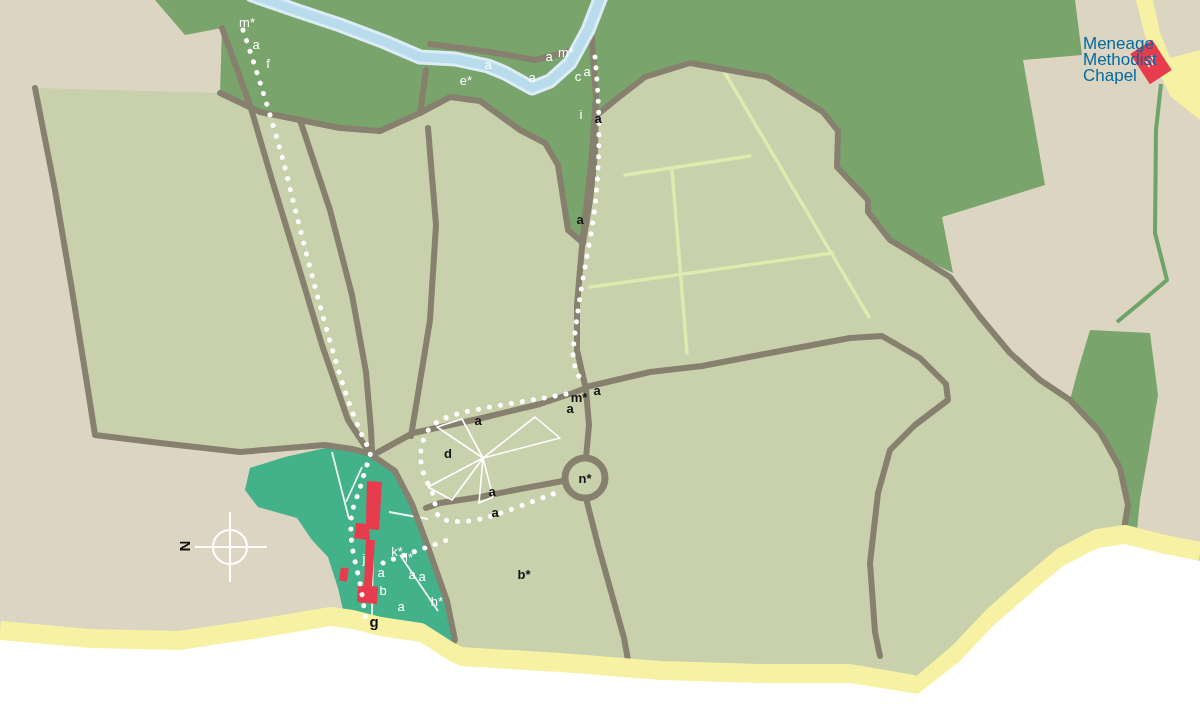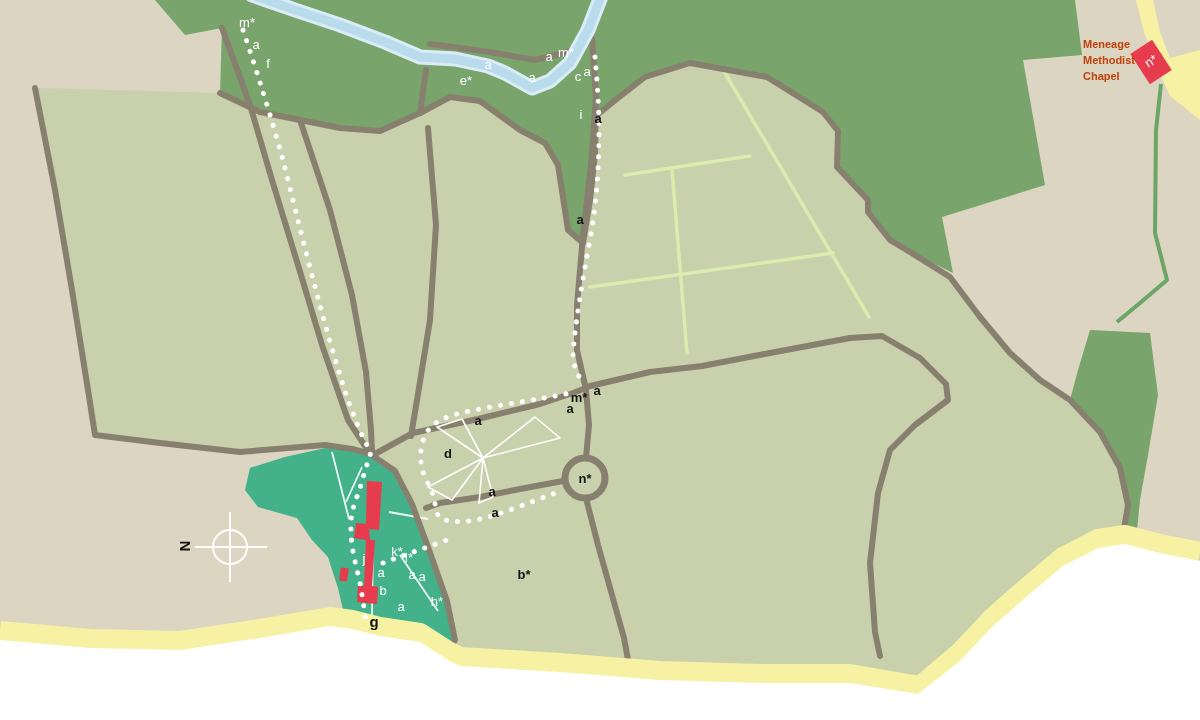--- a/index.html
+++ b/index.html
@@ -4,22 +4,22 @@
 <style>
   html,body{margin:0;padding:0;background:#fff;}
   .map{position:relative;width:1200px;height:720px;overflow:hidden;
        font-family:"Liberation Sans", sans-serif;background:#dbd5c1;}
   .map svg{position:absolute;left:0;top:0;}
   .labels{position:absolute;left:0;top:0;width:100%;height:100%;pointer-events:none;}
   .lbl{position:absolute;transform:translate(-50%,-50%);white-space:nowrap;}
   .lbl.white{color:#ffffff;font-size:13px;font-weight:400;}
   .lbl.black{color:#141414;font-size:13px;font-weight:700;}
   .lbl.black-lg{color:#111;font-size:15px;font-weight:700;}
-  .chapel-name{position:absolute;left:1083px;top:36px;color:#c2410c;
-       font-size:11px;font-weight:700;line-height:16px;}
+  .chapel-name{position:absolute;left:1083px;top:36px;color:#0369a1;
+       font-size:17px;font-weight:400;line-height:16px;}
 </style>
 </head>
 <body>
 
 <div class="map">
 <svg width="1200" height="720" viewBox="0 0 1200 720">
 
   <rect x="0" y="0" width="1200" height="720" fill="#dbd5c1"></rect>
 
   <path d="M35,88 L220,93 L260,112 L300,120 L340,128 L380,131 L420,113 L450,97 L480,101

